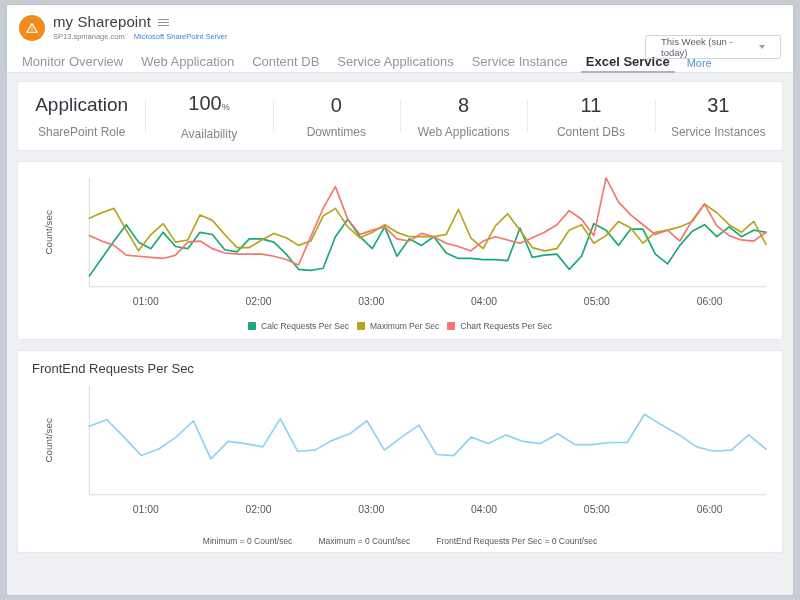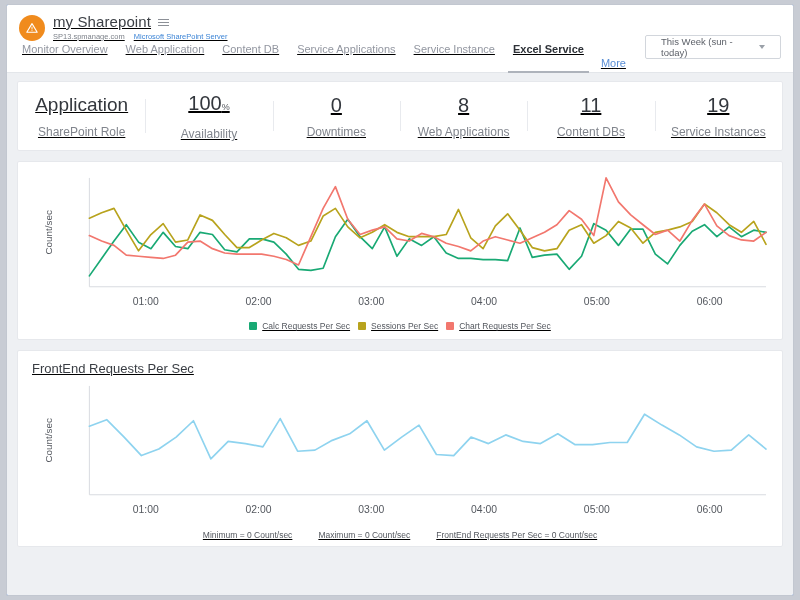--- a/index.html
+++ b/index.html
@@ -10,21 +10,20 @@
     overflow: hidden;
   }
   .app-frame {
     position: absolute;
     left: 6px; top: 4px;
     width: 788px; height: 592px;
     background: #3b82f6;
     border: 1px solid #c2c7d0;
     border-radius: 2px;
     overflow: hidden;
-    text-decoration: underline;
   }
 
   
   .header {
     position: relative;
     height: 46px;
     background: #ffffff;
     padding: 8px 12px 0 12px;
   }
   .brand { display: flex; align-items: flex-start; gap: 8px; }
@@ -66,22 +65,22 @@
   
   .navbar {
     height: 22px;
     background: #fff;
     border-bottom: 1px solid #e3e6ea;
     display: flex; align-items: flex-end;
     padding: 0 6px;
     gap: 0;
   }
   .nav-item {
-    font-size: 11px; color: #9296a0;
-    padding: 0 9px 17px 9px;
+    font-size: 13px; color: #9296a0;
+    padding: 0 9px 3px 9px;
     cursor: pointer; white-space: nowrap;
     position: relative;
   }
   .nav-item.active {
     color: #2e3238; font-weight: bold;
   }
   .nav-item.active::after {
     content:""; position:absolute; left:4px; right:4px; bottom:-1px;
     height:2px; background:#aeb3bb;
   }
@@ -132,21 +131,21 @@
   .legend {
     display: flex; justify-content: center; align-items: center;
     gap: 8px; margin-top: 1px; padding-bottom: 2px;
   }
   .legend-item { display: flex; align-items: center; gap: 5px; cursor: pointer; }
   .legend-swatch { width: 8px; height: 8px; border-radius: 1px; }
   .legend-label { font-size: 8.5px; color: #53575e; }
 
   .footnotes {
     display: flex; justify-content: center; align-items: center;
-    gap: 26px; margin-top: 1px;
+    gap: 26px; margin-top: 7px;
   }
   .footnote { font-size: 8.5px; color: #53575e; }
 </style>
 </head>
 <body>
 
 <div class="app-frame">
 
   <div class="header">
     <div class="brand">
@@ -206,21 +205,21 @@
       </div>
       <div class="stat">
         <div class="stat-value">8</div>
         <div class="stat-label">Web Applications</div>
       </div>
       <div class="stat">
         <div class="stat-value">11</div>
         <div class="stat-label">Content DBs</div>
       </div>
       <div class="stat">
-        <div class="stat-value">19</div>
+        <div class="stat-value">31</div>
         <div class="stat-label">Service Instances</div>
       </div>
     </div>
 
     <div class="card chart-card">
       <div class="plot-wrap">
         <svg id="chart0" viewBox="0 0 744 150" preserveAspectRatio="none" aria-hidden="true">
             <line x1="58" y1="6" x2="58" y2="116" stroke="#d8dbe0" stroke-width="1"></line>
             <line x1="58" y1="116" x2="742" y2="116" stroke="#d8dbe0" stroke-width="1"></line>
             <text x="20" y="61" fill="#53575e" font-size="10" font-family="&quot;Liberation Sans&quot;, sans-serif" text-anchor="middle" transform="rotate(-90 20 61)">Count/sec</text>
@@ -235,21 +234,21 @@
             <polyline points="58.0,64.3 70.4,69.8 82.9,74.2 95.3,84.1 107.7,85.2 120.2,86.3 132.6,87.4 145.1,84.1 157.5,70.9 169.9,69.8 182.4,77.5 194.8,81.9 207.2,83.0 219.7,83.0 232.1,83.0 244.5,85.2 257.0,88.5 269.4,94.0 281.9,65.4 294.3,36.8 306.7,14.8 319.2,47.8 331.6,63.2 344.0,58.8 356.5,55.5 368.9,67.6 381.3,69.8 393.8,62.1 406.2,65.4 418.7,72.0 431.1,75.3 443.5,79.7 456.0,69.8 468.4,65.4 480.8,68.7 493.3,72.0 505.7,66.5 518.1,61.0 530.6,53.3 543.0,39.0 555.5,47.8 567.9,64.3 580.3,6.0 592.8,30.2 605.2,43.4 617.6,53.3 630.1,63.2 642.5,58.8 654.9,69.8 667.4,48.9 679.8,32.4 692.3,54.4 704.7,64.3 717.1,68.7 729.6,69.8 742.0,61.0" fill="none" stroke="#f2776e" stroke-width="1.7" stroke-linejoin="round" stroke-linecap="round"></polyline>
           </svg>
       </div>
       <div class="legend">
         <div class="legend-item">
           <span class="legend-swatch" style="background:#19a974"></span>
           <span class="legend-label">Calc Requests Per Sec</span>
         </div>
         <div class="legend-item">
           <span class="legend-swatch" style="background:#b8a31d"></span>
-          <span class="legend-label">Sessions Per Sec</span>
+          <span class="legend-label">Maximum Per Sec</span>
         </div>
         <div class="legend-item">
           <span class="legend-swatch" style="background:#f2776e"></span>
           <span class="legend-label">Chart Requests Per Sec</span>
         </div>
       </div>
     </div>
 
     <div class="card chart-card">
       <div class="chart-title">FrontEnd Requests Per Sec</div>

